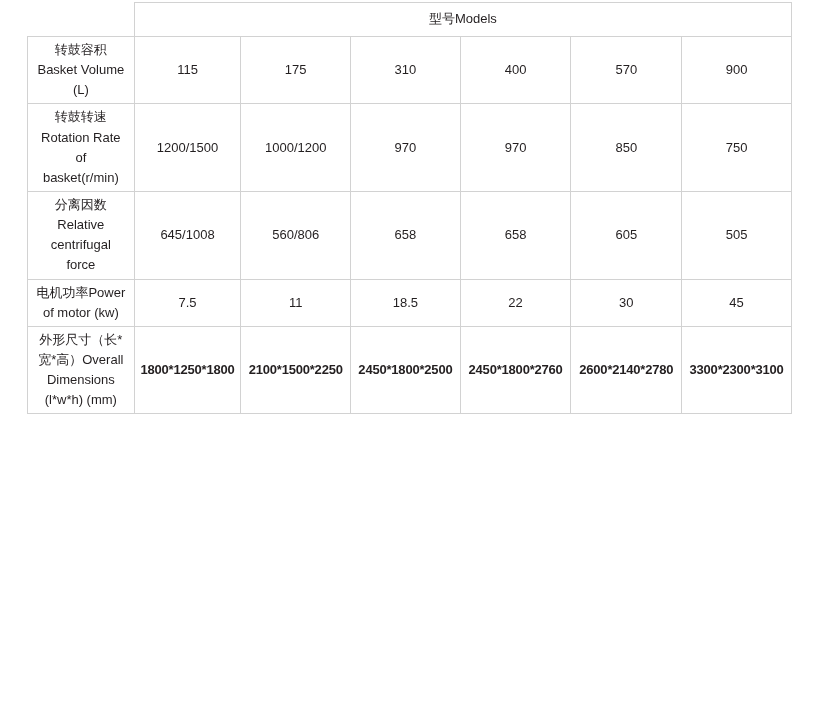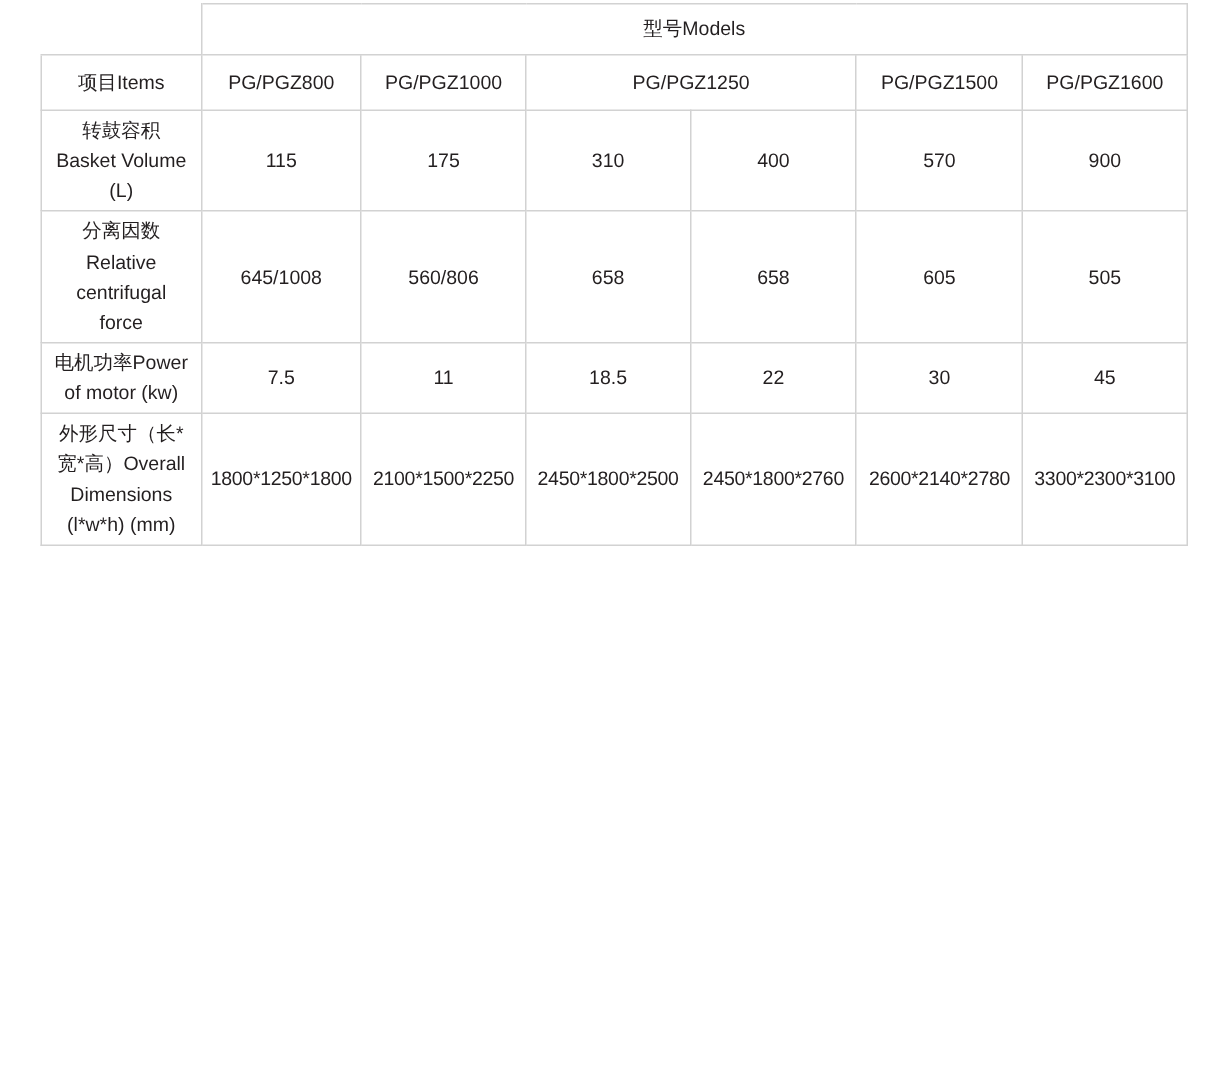--- a/index.html
+++ b/index.html
@@ -58,20 +58,21 @@
     padding: 5px 1px;
   }
   .val-cell {
     font-size: 13px;
   }
   .dim-cell {
     font-size: 12.2px;
     letter-spacing: -0.2px;
     padding-left: 0;
     padding-right: 0;
+    font-weight: bold;
   }
   .nowrap { white-space: nowrap; }
 </style>
 </head>
 <body>
 
 <div class="sheet">
   <table class="spec">
     <colgroup>
       <col class="item-col">
@@ -80,45 +81,51 @@
       <col class="c3">
       <col class="c4">
       <col class="c5">
       <col class="c6">
     </colgroup>
     <tbody>
       <tr class="models-header">
         <td class="corner-cell"></td>
         <td colspan="6">型号Models</td>
       </tr>
-      <tr class="hdr-row">
-        <td>项目Items</td>
-        <td>PG/PGZ800</td>
-        <td>PG/PGZ1000</td>
-        <td colspan="2">PG/PGZ1250</td>
-        <td>PG/PGZ1500</td>
-        <td>PG/PGZ1600</td>
-      </tr>
 
 
       <tr>
         <td class="label-cell">
           <div>转鼓容积</div>
           <div>Basket Volume</div>
           <div>(L)</div>
         </td>
         <td class="val-cell">115</td>
         <td class="val-cell">175</td>
         <td class="val-cell">310</td>
         <td class="val-cell">400</td>
         <td class="val-cell">570</td>
         <td class="val-cell">900</td>
       </tr>
 
 
+      <tr>
+        <td class="label-cell">
+          <div>转鼓转速</div>
+          <div>Rotation Rate</div>
+          <div>of</div>
+          <div>basket(r/min)</div>
+        </td>
+        <td class="val-cell">1200/1500</td>
+        <td class="val-cell">1000/1200</td>
+        <td class="val-cell">970</td>
+        <td class="val-cell">970</td>
+        <td class="val-cell">850</td>
+        <td class="val-cell">750</td>
+      </tr>
 
       <tr>
         <td class="label-cell">
           <div>分离因数</div>
           <div>Relative</div>
           <div>centrifugal</div>
           <div>force</div>
         </td>
         <td class="val-cell">645/1008</td>
         <td class="val-cell">560/806</td>

